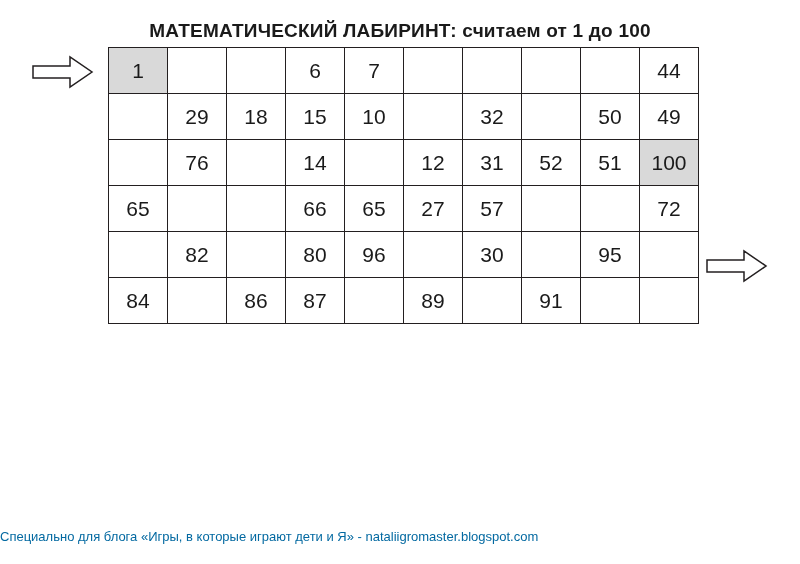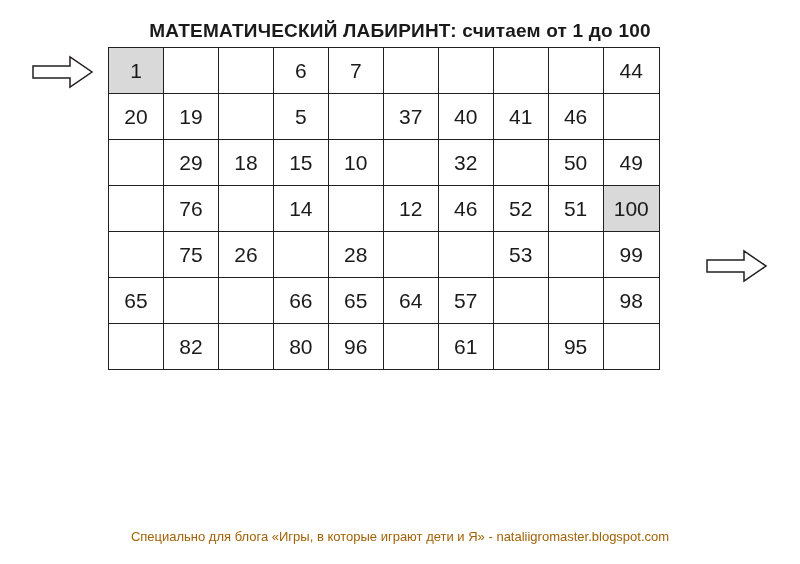--- a/index.html
+++ b/index.html
@@ -8,21 +8,21 @@
   }
   body {
     width: 800px;
     height: 564px;
     background: #ffffff;
     font-family: "Liberation Sans", sans-serif;
     overflow: hidden;
   }
   .page {
     position: relative;
-    width: 660px;
+    width: 800px;
     height: 564px;
   }
   .title {
     position: absolute;
     top: 20px;
     left: 0;
     width: 800px;
     text-align: center;
     font-size: 19px;
     font-weight: bold;
@@ -67,23 +67,22 @@
   }
   .arrow-right {
     left: 706px;
     top: 249px;
   }
   .footer {
     position: absolute;
     left: 0;
     top: 529px;
     width: 800px;
-    text-align: center;
     font-size: 13px;
-    color: #a16207;
+    color: #0369a1;
     white-space: nowrap;
   }
 </style>
 </head>
 <body>
 
 <div class="page">
 
   <div class="title">МАТЕМАТИЧЕСКИЙ ЛАБИРИНТ: считаем от 1 до 100</div>
 
@@ -108,89 +107,77 @@
           <td></td>
           <td>6</td>
           <td>7</td>
           <td></td>
           <td></td>
           <td></td>
           <td></td>
           <td>44</td>
         </tr>
         <tr>
-          <td>20</td>
-          <td>19</td>
-          <td></td>
-          <td>5</td>
-          <td></td>
-          <td>37</td>
-          <td>40</td>
-          <td>41</td>
-          <td>46</td>
-          <td></td>
-        </tr>
-        <tr>
           <td></td>
           <td>29</td>
           <td>18</td>
           <td>15</td>
           <td>10</td>
           <td></td>
           <td>32</td>
           <td></td>
           <td>50</td>
           <td>49</td>
         </tr>
         <tr>
           <td></td>
           <td>76</td>
           <td></td>
           <td>14</td>
           <td></td>
           <td>12</td>
-          <td>46</td>
+          <td>31</td>
           <td>52</td>
           <td>51</td>
           <td class="hl">100</td>
-        </tr>
-        <tr>
-          <td></td>
-          <td>75</td>
-          <td>26</td>
-          <td></td>
-          <td>28</td>
-          <td></td>
-          <td></td>
-          <td>53</td>
-          <td></td>
-          <td>99</td>
         </tr>
         <tr>
           <td>65</td>
           <td></td>
           <td></td>
           <td>66</td>
           <td>65</td>
-          <td>64</td>
+          <td>27</td>
           <td>57</td>
           <td></td>
           <td></td>
-          <td>98</td>
+          <td>72</td>
         </tr>
         <tr>
           <td></td>
           <td>82</td>
           <td></td>
           <td>80</td>
           <td>96</td>
           <td></td>
-          <td>61</td>
+          <td>30</td>
           <td></td>
           <td>95</td>
+          <td></td>
+        </tr>
+        <tr>
+          <td>84</td>
+          <td></td>
+          <td>86</td>
+          <td>87</td>
+          <td></td>
+          <td>89</td>
+          <td></td>
+          <td>91</td>
+          <td></td>
           <td></td>
         </tr>
       </tbody>
     </table>
   </div>
 
   <div class="footer">Специально для блога «Игры, в которые играют дети и Я» - nataliigromaster.blogspot.com</div>
 
 </div>
 

